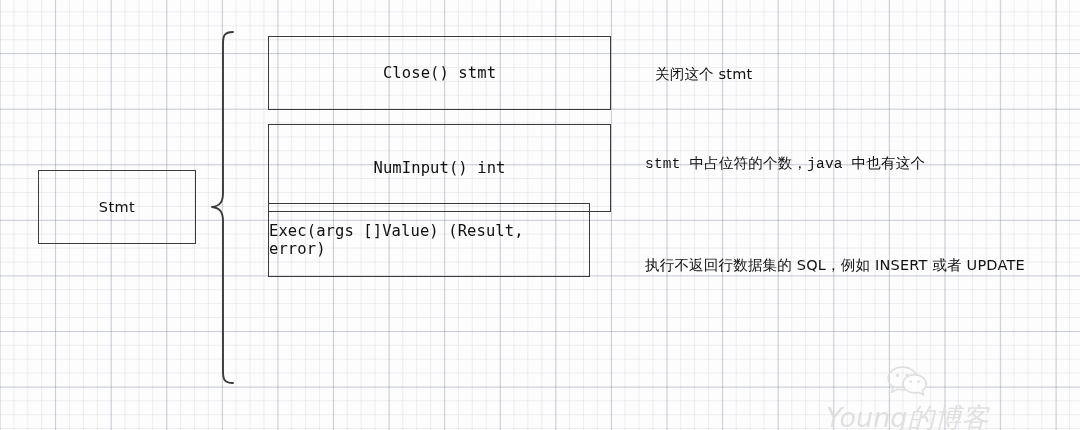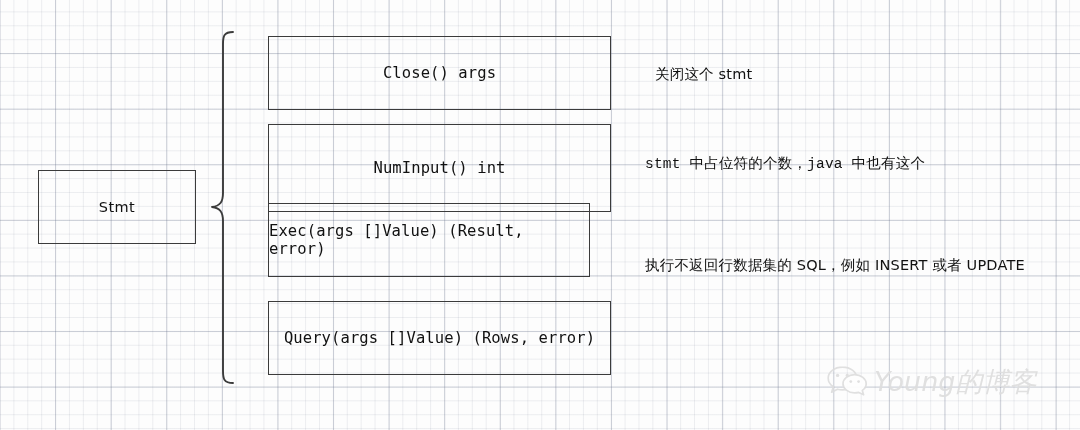--- a/index.html
+++ b/index.html
@@ -89,20 +89,21 @@
   
   #watermark {
     position: absolute;
     left: 826px;
     top: 364px;
     display: flex;
     align-items: center;
     gap: 6px;
     opacity: 0.92;
     pointer-events: none;
+    flex-direction: column;
   }
   #watermark-text {
     font-family: "DejaVu Sans", "Liberation Sans", sans-serif;
     font-size: 27px;
     color: #dedede;
     font-style: italic;
     letter-spacing: 0px;
     line-height: 1;
   }
   #wechat-icon { display: block; }
@@ -120,34 +121,31 @@
     <path d="M 28 2
              C 19 2, 18 6, 18 14
              L 18 163
              C 18 172, 15 176, 7 177
              C 15 178, 18 182, 18 191
              L 18 341
              C 18 349, 19 353, 28 353" fill="none" stroke="#3b3b3b" stroke-width="1.9" stroke-linecap="round" stroke-linejoin="round"></path>
   </svg>
 
   <div class="node-box mono" id="method-box-0">
-    <span>Close() args</span>
+    <span>Close() stmt</span>
   </div>
 
   <div class="node-box mono" id="method-box-1">
     <span>NumInput() int</span>
   </div>
 
   <div class="node-box mono" id="method-box-2">
     <span>Exec(args []Value) (Result, error)</span>
   </div>
 
-  <div class="node-box mono" id="method-box-3">
-    <span>Query(args []Value) (Rows, error)</span>
-  </div>
 
   <div class="annotation" id="annotation-0">关闭这个 stmt</div>
 
   <div class="annotation" id="annotation-1">stmt 中占位符的个数，java 中也有这个</div>
 
   <div class="annotation" id="annotation-2">执行不返回行数据集的 SQL，例如 INSERT 或者 UPDATE</div>
 
 
   <div id="watermark">
     <svg id="wechat-icon" width="42" height="34" viewBox="0 0 42 34">

